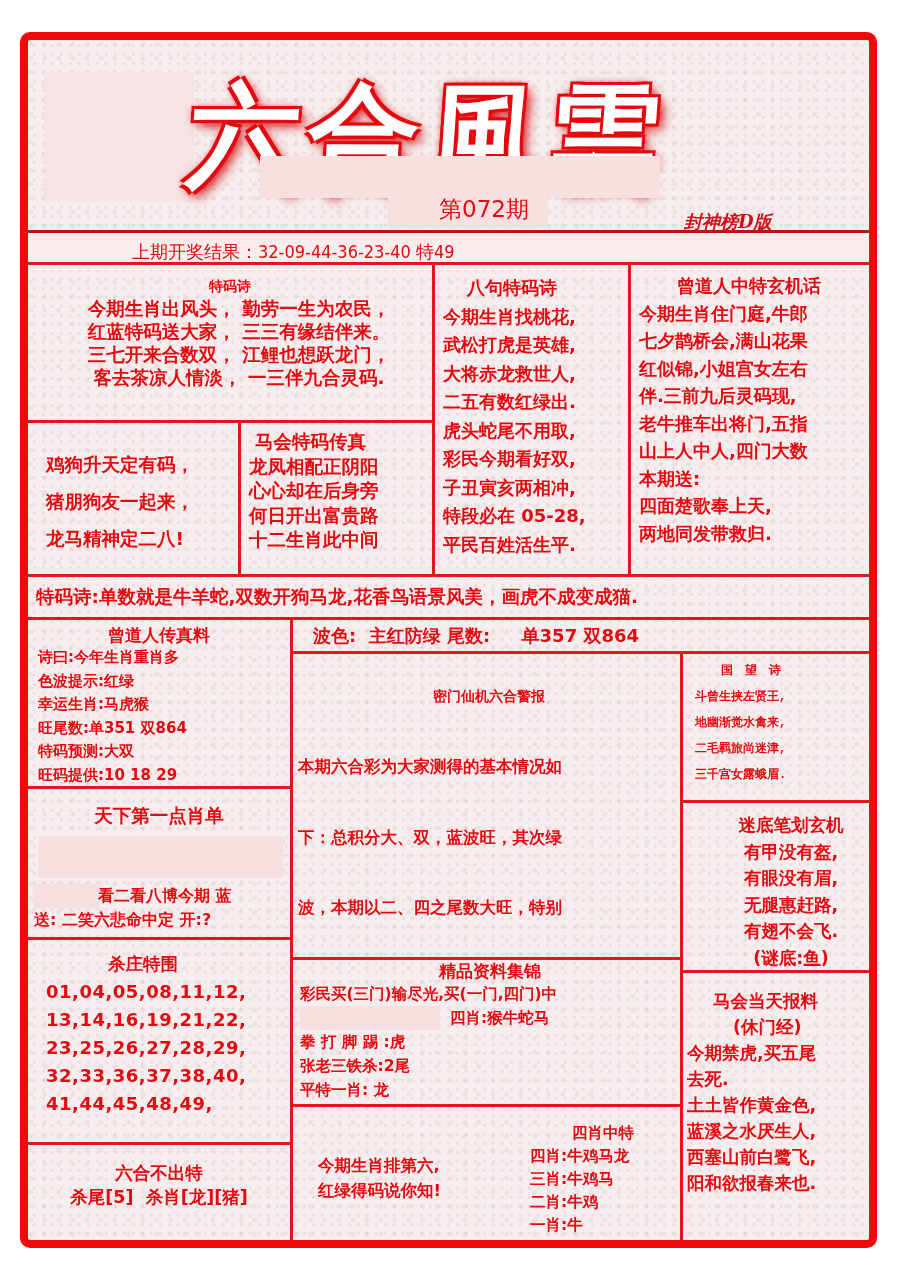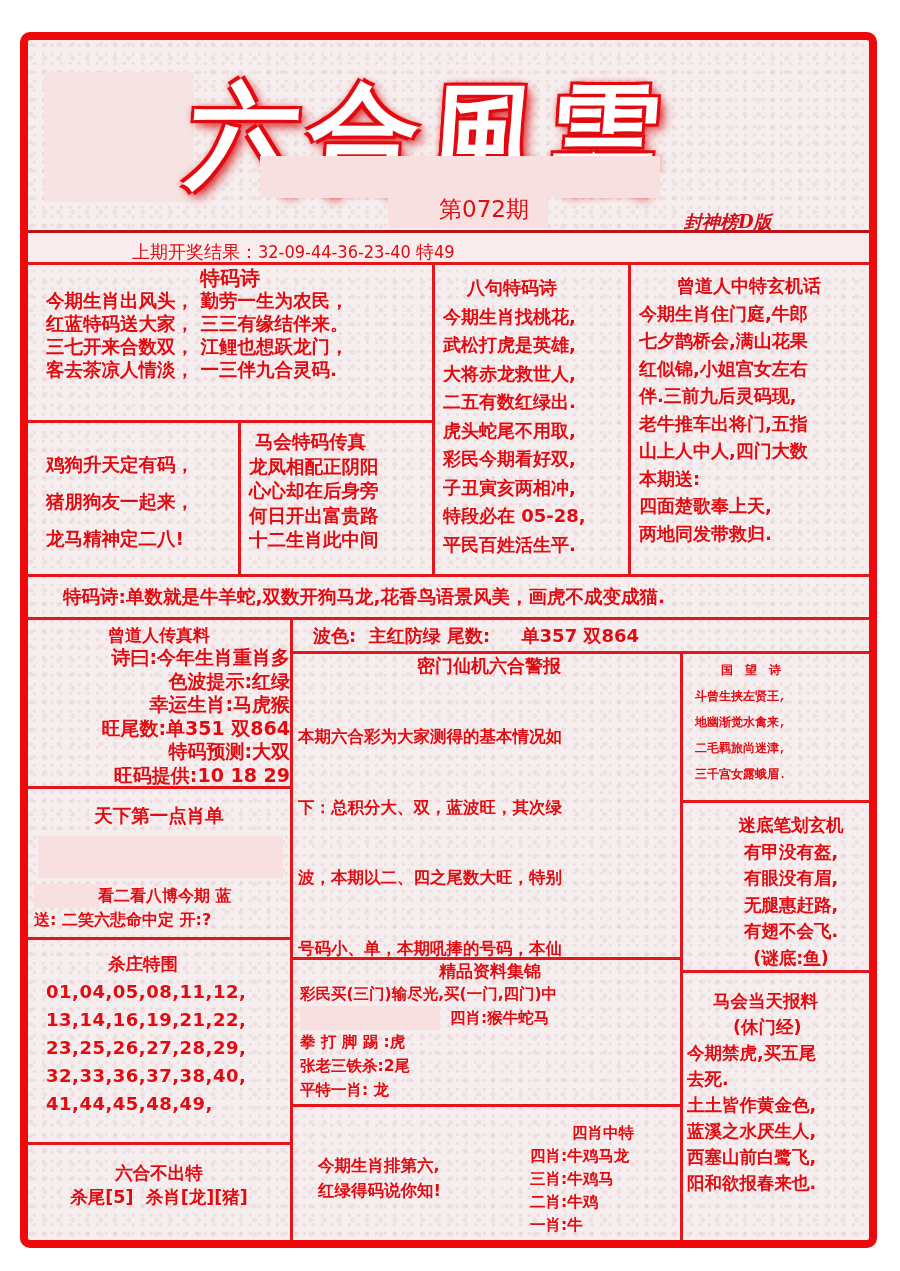--- a/index.html
+++ b/index.html
@@ -70,22 +70,22 @@
   <div class="vline" style="left:652px;top:611px;height:589px;"></div>
   <div class="hline" style="left:0;top:746px;width:262px;"></div>
   <div class="hline" style="left:0;top:897px;width:262px;"></div>
   <div class="hline" style="left:0;top:1102px;width:262px;"></div>
   <div class="hline" style="left:652px;top:760px;width:189px;"></div>
   <div class="hline" style="left:652px;top:930px;width:189px;"></div>
   <div class="hline" style="left:262px;top:917px;width:390px;"></div>
   <div class="hline" style="left:262px;top:1064px;width:390px;"></div>
 
   <div class="cell" style="left:0;top:226px;width:404px;height:154px;text-align:center;">
-    <div class="ctitle txt" style="font-size:20px;line-height:22px;margin-top:1px;">特码诗</div>
-    <div class="txt" style="font-size:18.5px;line-height:23px;text-align:left;padding-left:18px;">
+    <div class="ctitle txt" style="font-size:14px;line-height:22px;margin-top:9px;">特码诗</div>
+    <div class="txt" style="font-size:18.5px;line-height:23px;text-align:center;padding-left:18px;">
       <span class="line">今期生肖出风头，  勤劳一生为农民，</span>
       <span class="line">红蓝特码送大家，  三三有缘结伴来。</span>
       <span class="line">三七开来合数双，   江鲤也想跃龙门，</span>
       <span class="line">客去茶凉人情淡，  一三伴九合灵码.</span>
     </div>
   </div>
 
   <div class="cell" style="left:0;top:384px;width:210px;height:150px;padding:22px 0 0 18px;">
     <div class="txt" style="font-size:18.5px;line-height:37px;">
       <span class="line">鸡狗升天定有码，</span>
@@ -127,40 +127,40 @@
       <span class="line">红似锦,小姐宫女左右</span>
       <span class="line">伴.三前九后灵码现,</span>
       <span class="line">老牛推车出将门,五指</span>
       <span class="line">山上人中人,四门大数</span>
       <span class="line">本期送:</span>
       <span class="line">四面楚歌奉上天,</span>
       <span class="line">两地同发带救归.</span>
     </div>
   </div>
 
-  <div class="cell txt" style="left:8px;top:546px;width:833px;font-size:18.5px;line-height:22px;white-space:nowrap;margin-left:27px;">特码诗:单数就是牛羊蛇,双数开狗马龙,花香鸟语景风美，画虎不成变成猫.</div>
+  <div class="cell txt" style="left:8px;top:546px;width:833px;font-size:18.5px;line-height:22px;white-space:nowrap;">特码诗:单数就是牛羊蛇,双数开狗马龙,花香鸟语景风美，画虎不成变成猫.</div>
 
   <div class="cell" style="left:0;top:580px;width:262px;height:166px;padding:4px 0 0 10px;">
     <div class="ctitle txt" style="font-size:17px;line-height:22px;padding-right:10px;">曾道人传真料</div>
-    <div class="txt" style="font-size:19px;line-height:23.5px;text-align:right;">
+    <div class="txt" style="font-size:15px;line-height:23.5px;">
       <span class="line"><span>诗曰:</span><span>今年生肖重肖多</span></span>
       <span class="line"><span>色波提示:</span><span>红绿</span></span>
       <span class="line"><span>幸运生肖:</span><span>马虎猴</span></span>
       <span class="line"><span>旺尾数:</span><span>单351 双864</span></span>
       <span class="line"><span>特码预测:</span><span>大双</span></span>
       <span class="line"><span>旺码提供:</span><span>10 18 29</span></span>
     </div>
   </div>
 
   <div class="cell txt" style="left:285px;top:583px;width:560px;font-size:18px;line-height:26px;white-space:nowrap;">
     <span>波色:</span>&nbsp;&nbsp;<span>主红防绿</span>&nbsp;<span>尾数:</span>&nbsp;&nbsp;&nbsp;&nbsp;&nbsp;<span>单357 双864</span>
   </div>
 
   <div class="cell" style="left:266px;top:614px;width:386px;height:303px;padding:0 0 0 4px;overflow:hidden;">
-    <div class="ctitle txt" style="font-size:18px;line-height:24px;">密门仙机六合警报</div>
+    <div class="ctitle txt" style="font-size:14px;line-height:24px;margin-top:30px;">密门仙机六合警报</div>
     <div class="txt" style="font-size:16.5px;line-height:23.5px;white-space:pre;">
       <span class="line">本期六合彩为大家测得的基本情况如</span>
       <span class="line">下：总积分大、双，蓝波旺，其次绿</span>
       <span class="line">波，本期以二、四之尾数大旺，特别</span>
       <span class="line">号码小、单，本期吼捧的号码，本仙</span>
       
       
       
       
       

